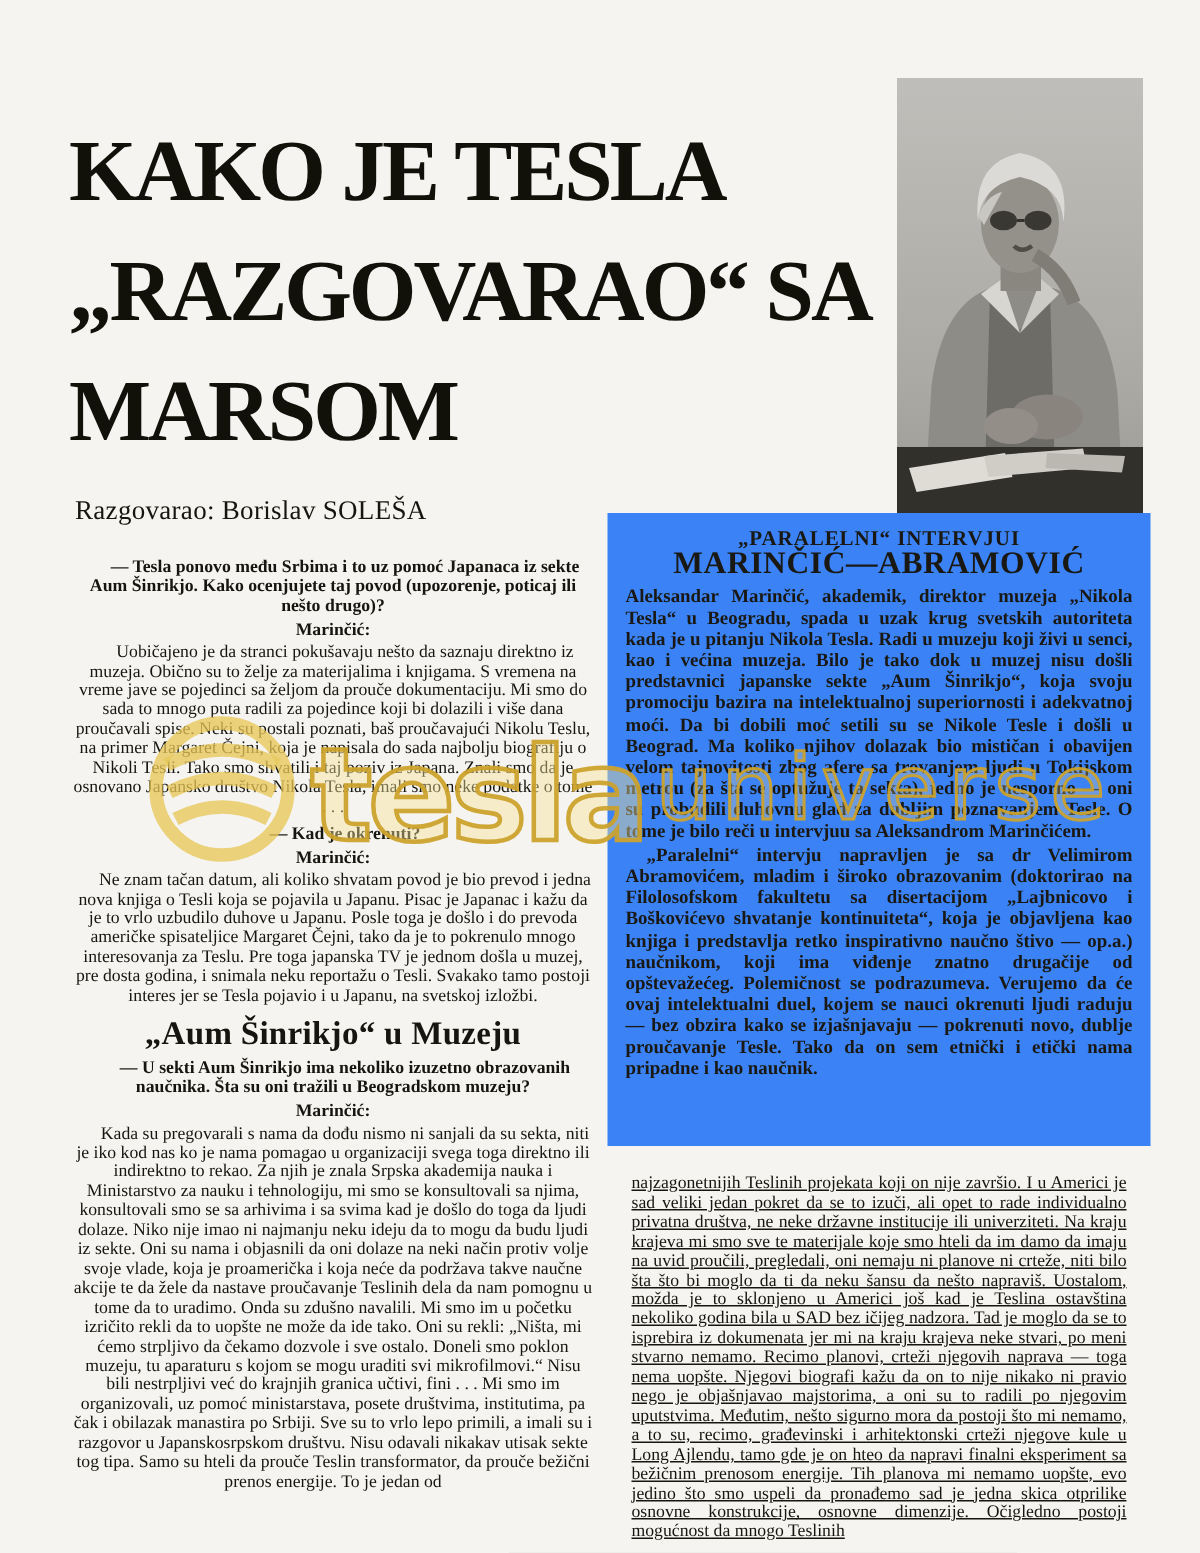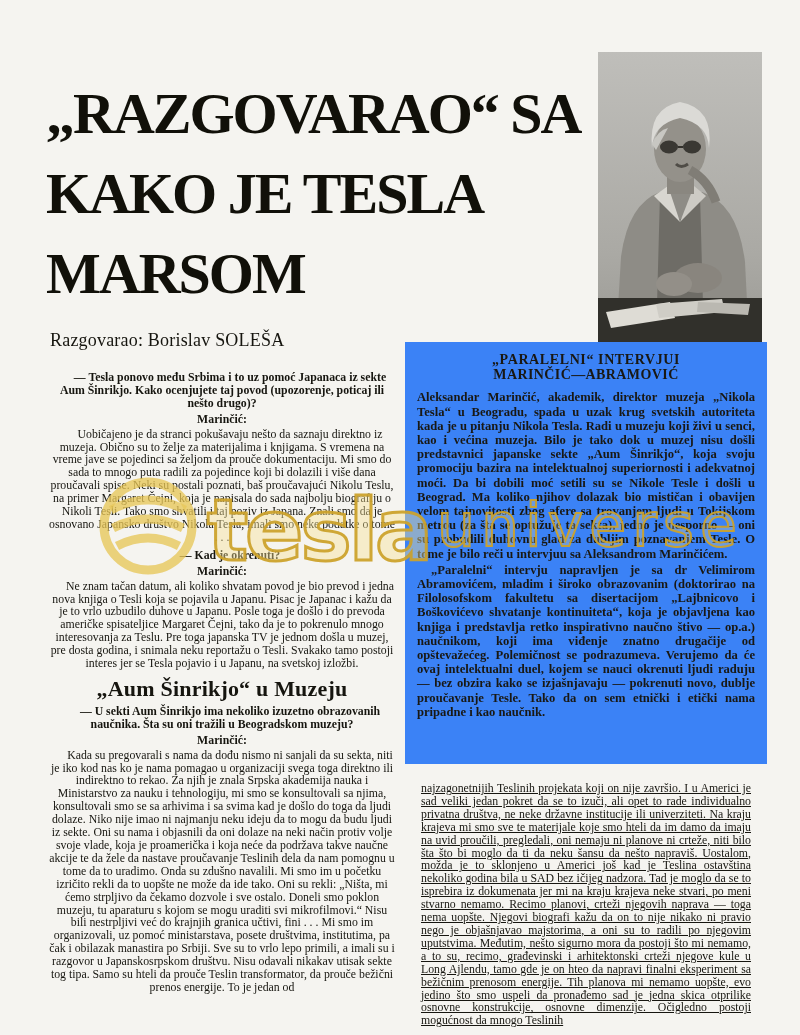--- a/index.html
+++ b/index.html
@@ -35,42 +35,42 @@
     text-align:center;font-weight:bold;font-size:22px;line-height:20px;
     margin:9px 0 6px;letter-spacing:.2px;
   }
   .sidebar{
     position:absolute;left:405px;top:342px;width:362px;height:422px;
     background:#3b82f6;box-sizing:border-box;padding:9px 12px 8px;
     font-weight:bold;font-size:12.6px;line-height:14.2px;text-align:justify;color:#191813;
     overflow:hidden;
   }
   .sidebar-title1{text-align:center;font-size:14px;letter-spacing:.6px;margin:2px 0 1px;}
-  .sidebar-title2{text-align:center;font-size:14px;letter-spacing:.4px;margin:0 0 8px;}
+  .sidebar-title2{text-align:center;font-size:21px;letter-spacing:.4px;margin:0 0 8px;}
   .spara{margin:0 0 2px;}
   .spara.ind{text-indent:14px;}
   .col-right{
     position:absolute;left:405px;top:766px;width:362px;
     font-size:11.8px;line-height:12.9px;text-align:justify;
   }
   .col-right p{margin:16px;text-decoration:underline;}
   .watermark{
     position:absolute;left:55px;top:466px;width:745px;height:112px;
     z-index:5;pointer-events:none;opacity:.95;
   }
 </style>
 </head>
 <body>
 
 <div class="page">
 
 
   <h1 class="headline">
+    <span class="hl-line">KAKO JE TESLA</span>
     <span class="hl-line">„RAZGOVARAO“ SA</span>
-    <span class="hl-line">KAKO JE TESLA</span>
     <span class="hl-line">MARSOM</span>
   </h1>
 
   <div class="photo">
     <svg width="164" height="290" viewBox="0 0 164 290" xmlns="http://www.w3.org/2000/svg">
       <defs>
         <linearGradient id="pbg" x1="0" y1="0" x2="0" y2="1">
           <stop offset="0" stop-color="#bfbeba"></stop>
           <stop offset="0.7" stop-color="#aaa9a4"></stop>
           <stop offset="1" stop-color="#9b9a95"></stop>

